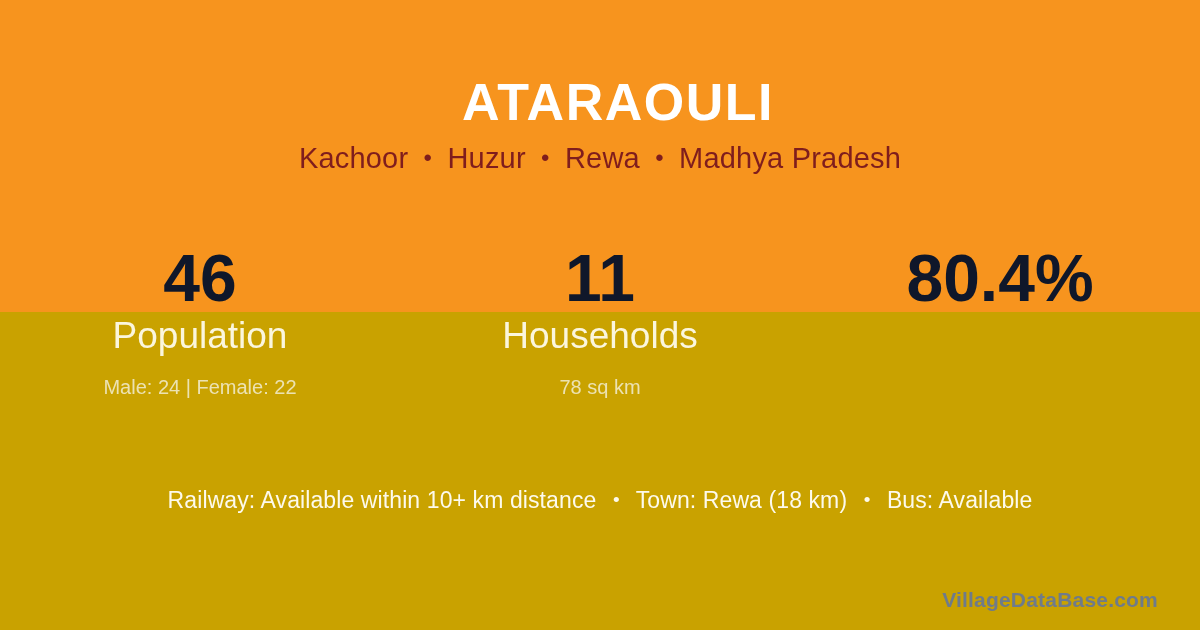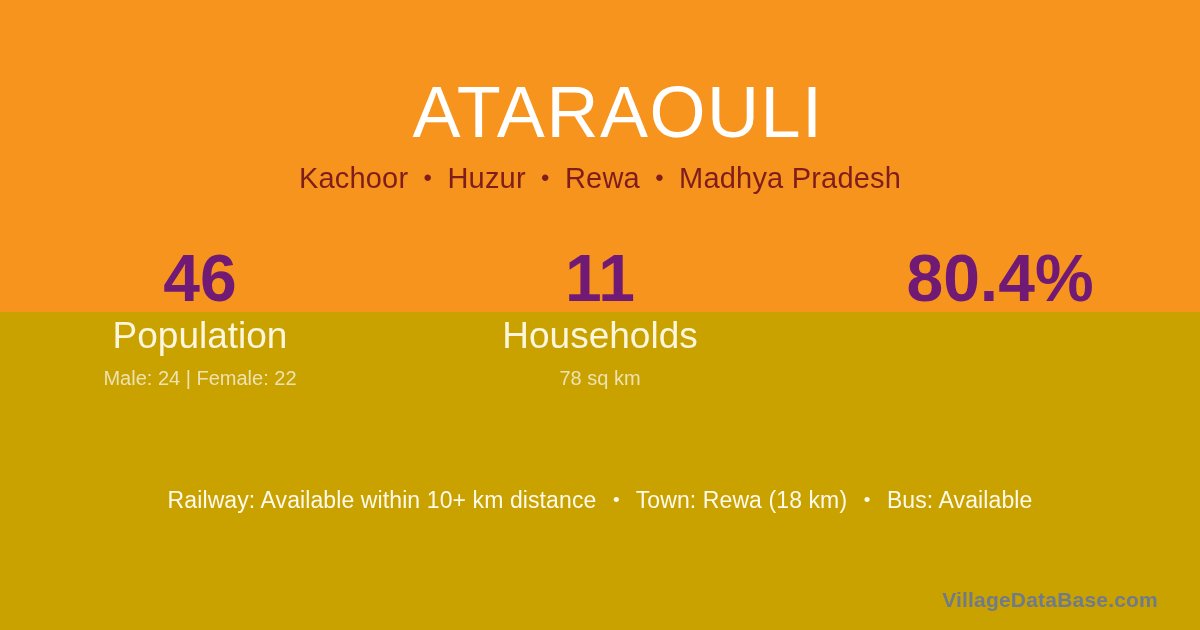--- a/index.html
+++ b/index.html
@@ -40,23 +40,23 @@
   .header {
     position: absolute;
     left: 0;
     top: 0;
     width: 1200px;
     text-align: center;
   }
   .village-title {
     margin: 0;
     padding-top: 76px;
-    font-size: 72px;
+    font-size: 52px;
     line-height: 1.0;
-    font-weight: 400;
+    font-weight: 700;
     letter-spacing: 1.5px;
     color: #ffffff;
     padding-left: 36px;
   }
   .village-location {
     margin: 0;
     padding-top: 16px;
     font-size: 29px;
     line-height: 1.0;
     font-weight: 400;
@@ -80,32 +80,32 @@
     flex-direction: row;
   }
   .stat {
     flex: 1 1 0;
     text-align: center;
   }
   .stat-value {
     font-size: 66px;
     line-height: 66px;
     font-weight: 800;
-    color: #701a75;
+    color: #0f172a;
     letter-spacing: 0px;
   }
   .stat-label {
     margin-top: 10px;
     font-size: 37px;
     line-height: 30px;
     font-weight: 400;
     color: #fbf6dd;
   }
   .stat-detail {
-    margin-top: 16px;
+    margin-top: 25px;
     font-size: 20px;
     line-height: 22px;
     font-weight: 400;
     color: #ece2b2;
   }
 
   
   .amenities {
     position: absolute;
     left: 0;

